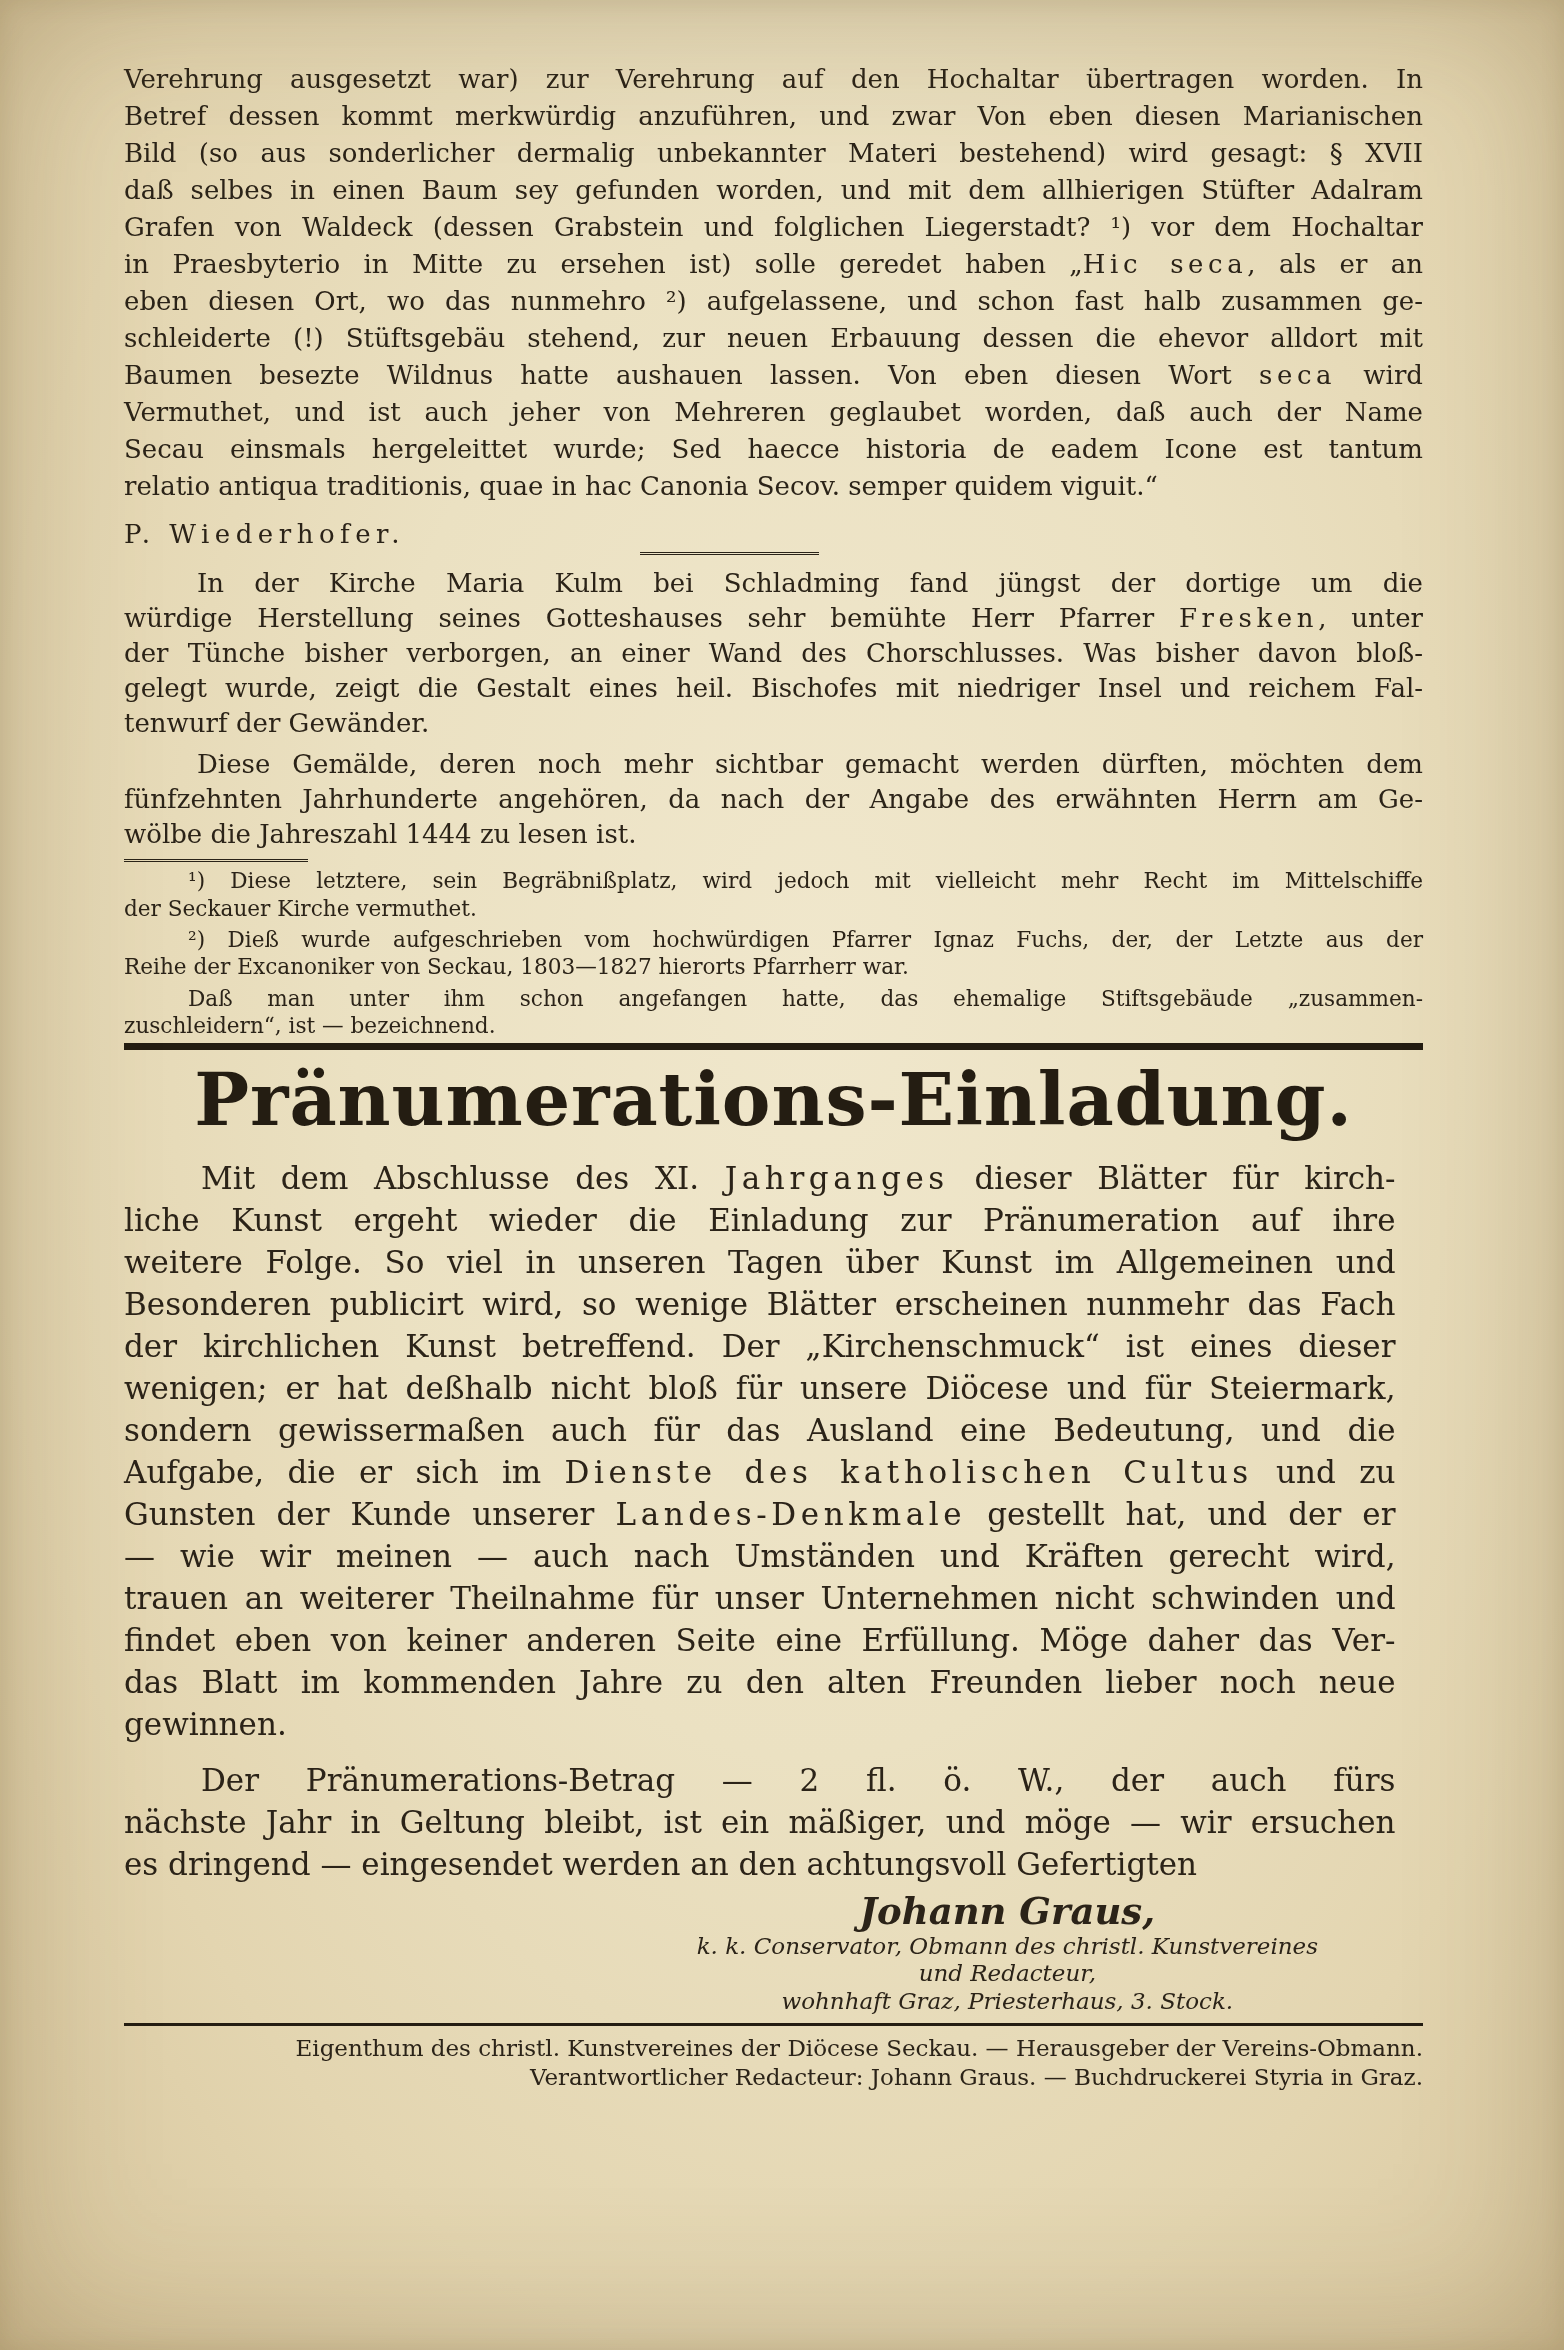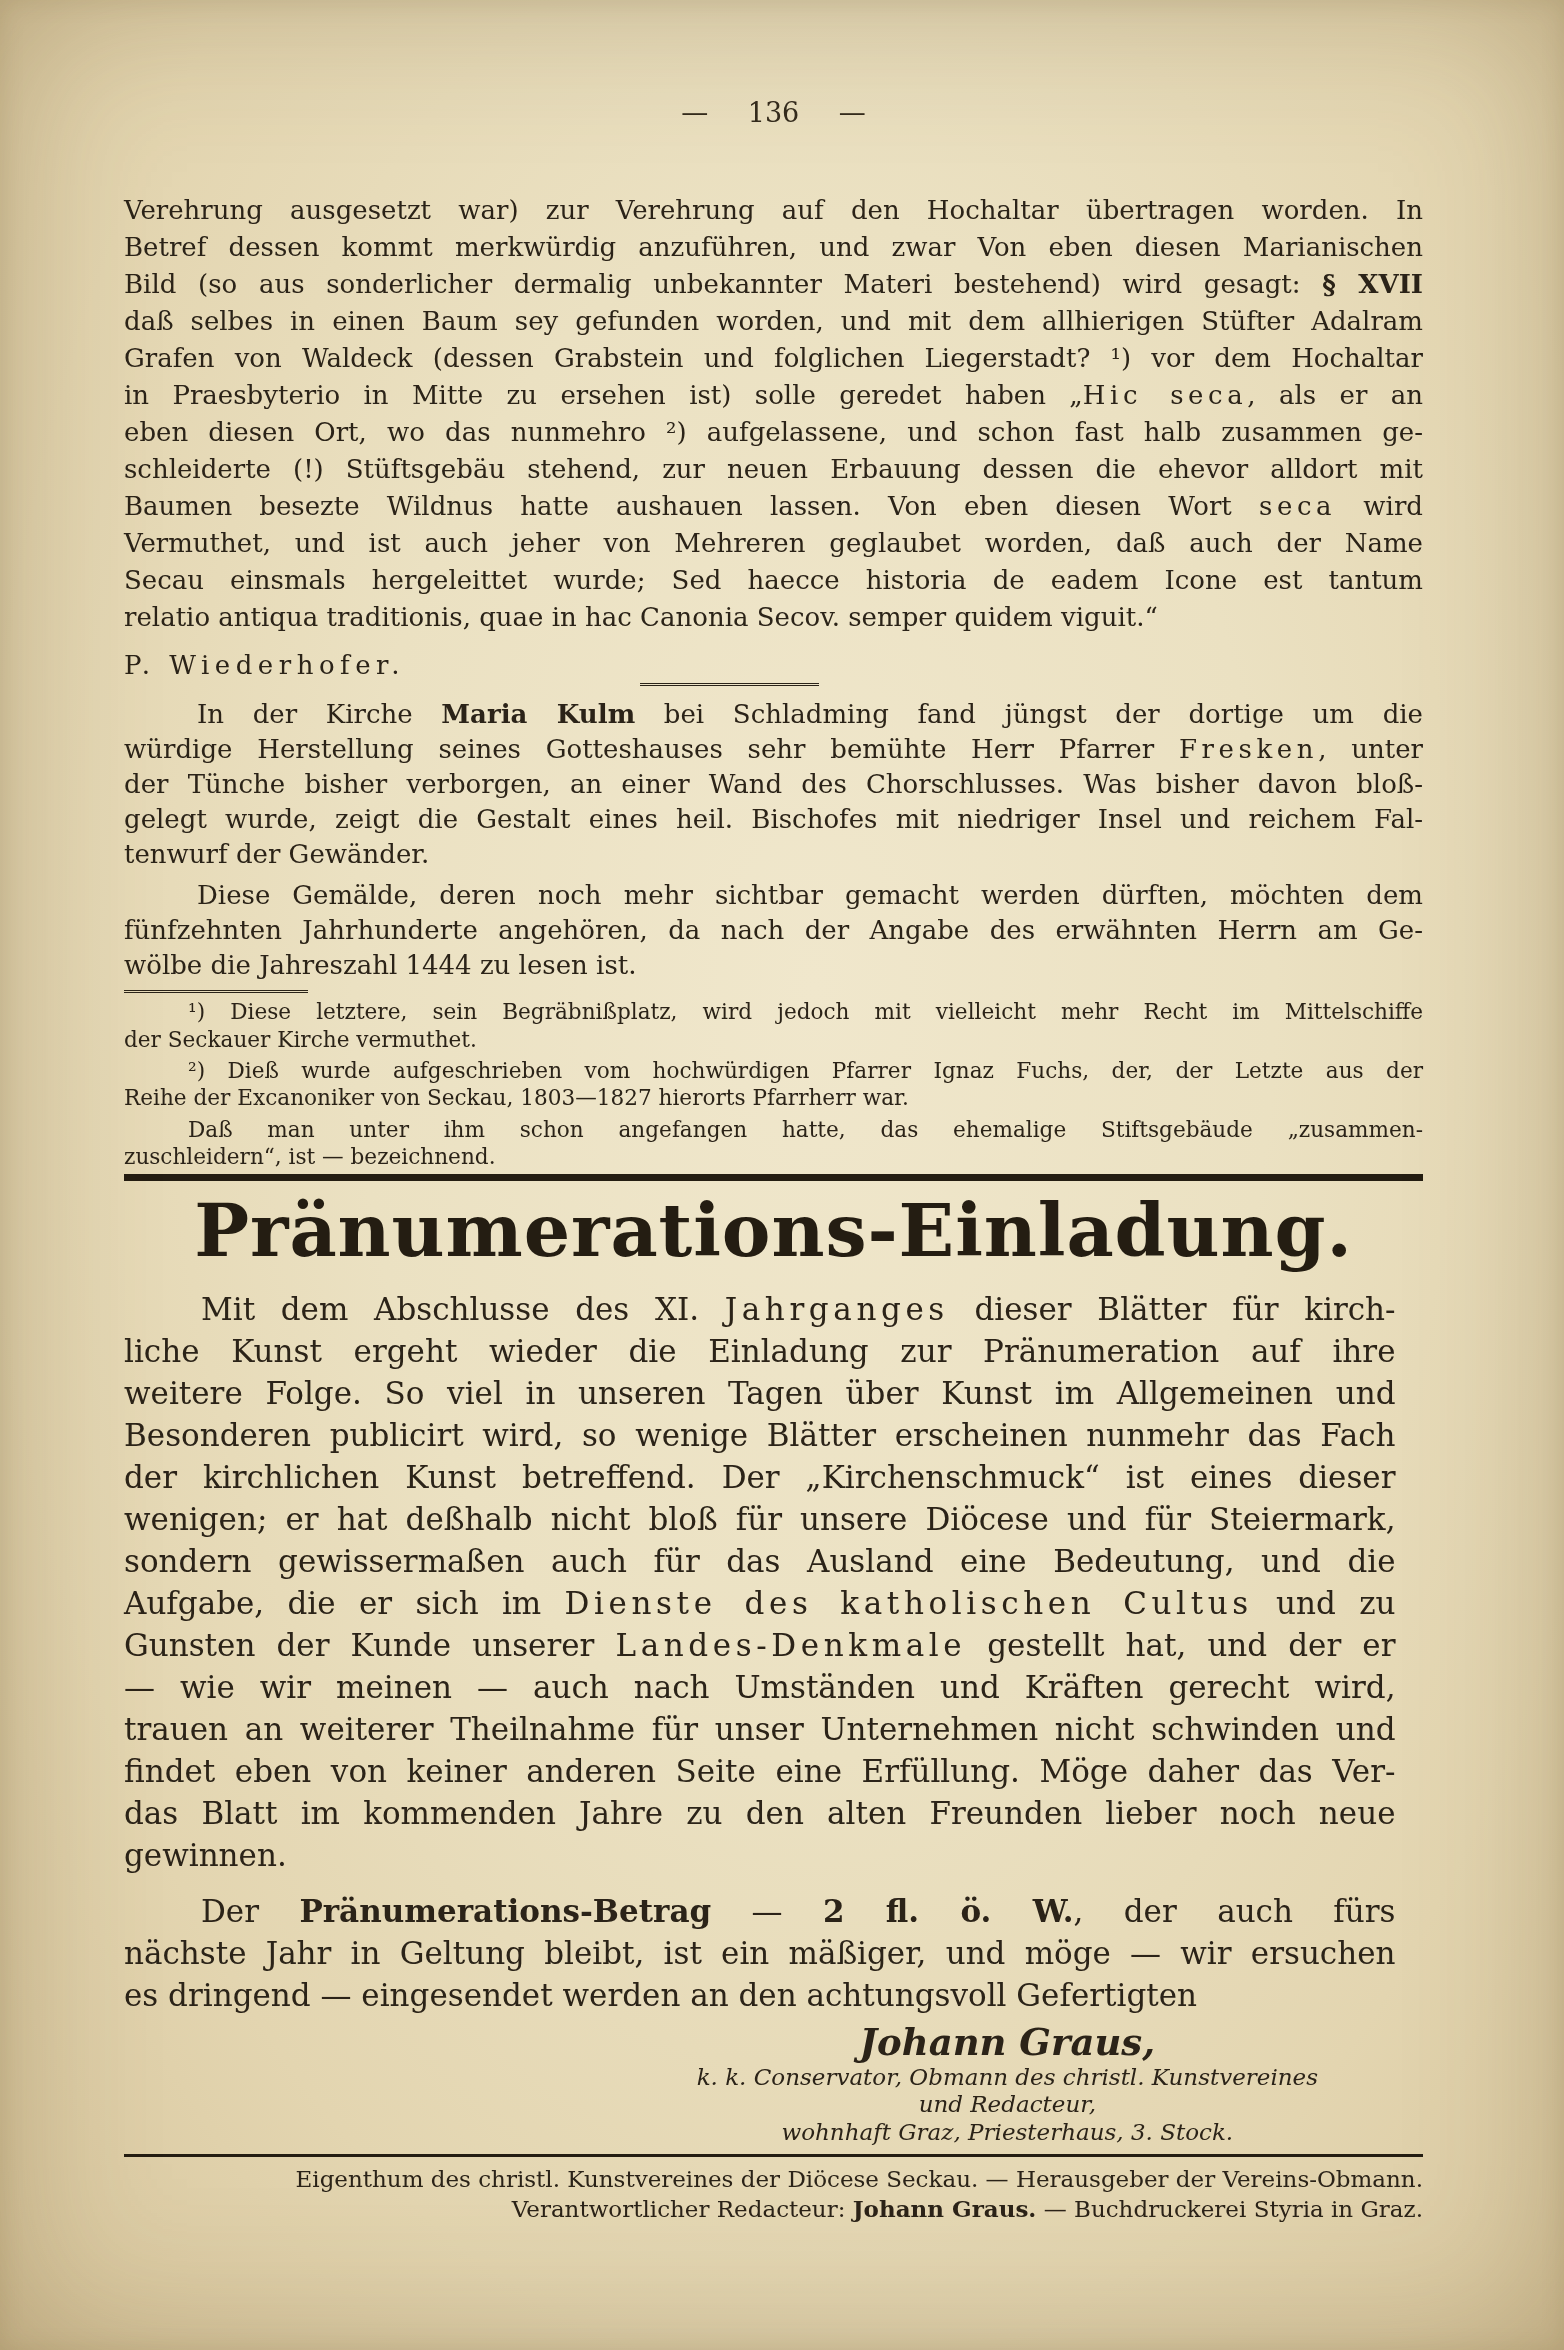--- a/index.html
+++ b/index.html
@@ -49,29 +49,28 @@
   .betrag { margin-top:9.2px; }
 
   .sigblock { margin-left:42%; width:52%; text-align:center; margin-top:3.7px;font-style:italic; }
   .signame  { font-size:37px; line-height:44px; font-weight:bold; }
   .sigroles .line2 { font-size:23px; line-height:27.5px; text-align:center; }
 
   .botrule { height:3.7px; background:#241d12; margin-top:7.3px; }
   .foot { margin-top:7.3px; font-size:23px; line-height:29px; text-align:right; }
 
   .sp { letter-spacing:4.6px; }
-  b { font-weight:bold; }
+  b { font-weight:normal; }
 </style>
 </head>
 <body>
 
 <div class="paper">
   <div class="content">
 
-    <div class="pagenum">— 136 —</div>
 
     <section class="sec1">
       <div>
           <div class="para">
             <div class="line">Verehrung ausgesetzt war) zur Verehrung auf den Hochaltar übertragen worden. In</div>
             <div class="line">Betref dessen kommt merkwürdig anzuführen, und zwar Von eben diesen Marianischen</div>
             <div class="line">Bild (so aus sonderlicher dermalig unbekannter Materi bestehend) wird gesagt: <b>§ XVII</b></div>
             <div class="line">daß selbes in einen Baum sey gefunden worden, und mit dem allhierigen Stüfter Adalram</div>
             <div class="line">Grafen von Waldeck (dessen Grabstein und folglichen Liegerstadt? ¹) vor dem Hochaltar</div>
             <div class="line">in Praesbyterio in Mitte zu ersehen ist) solle geredet haben „<span class="sp">Hic seca</span>, als er an</div>

